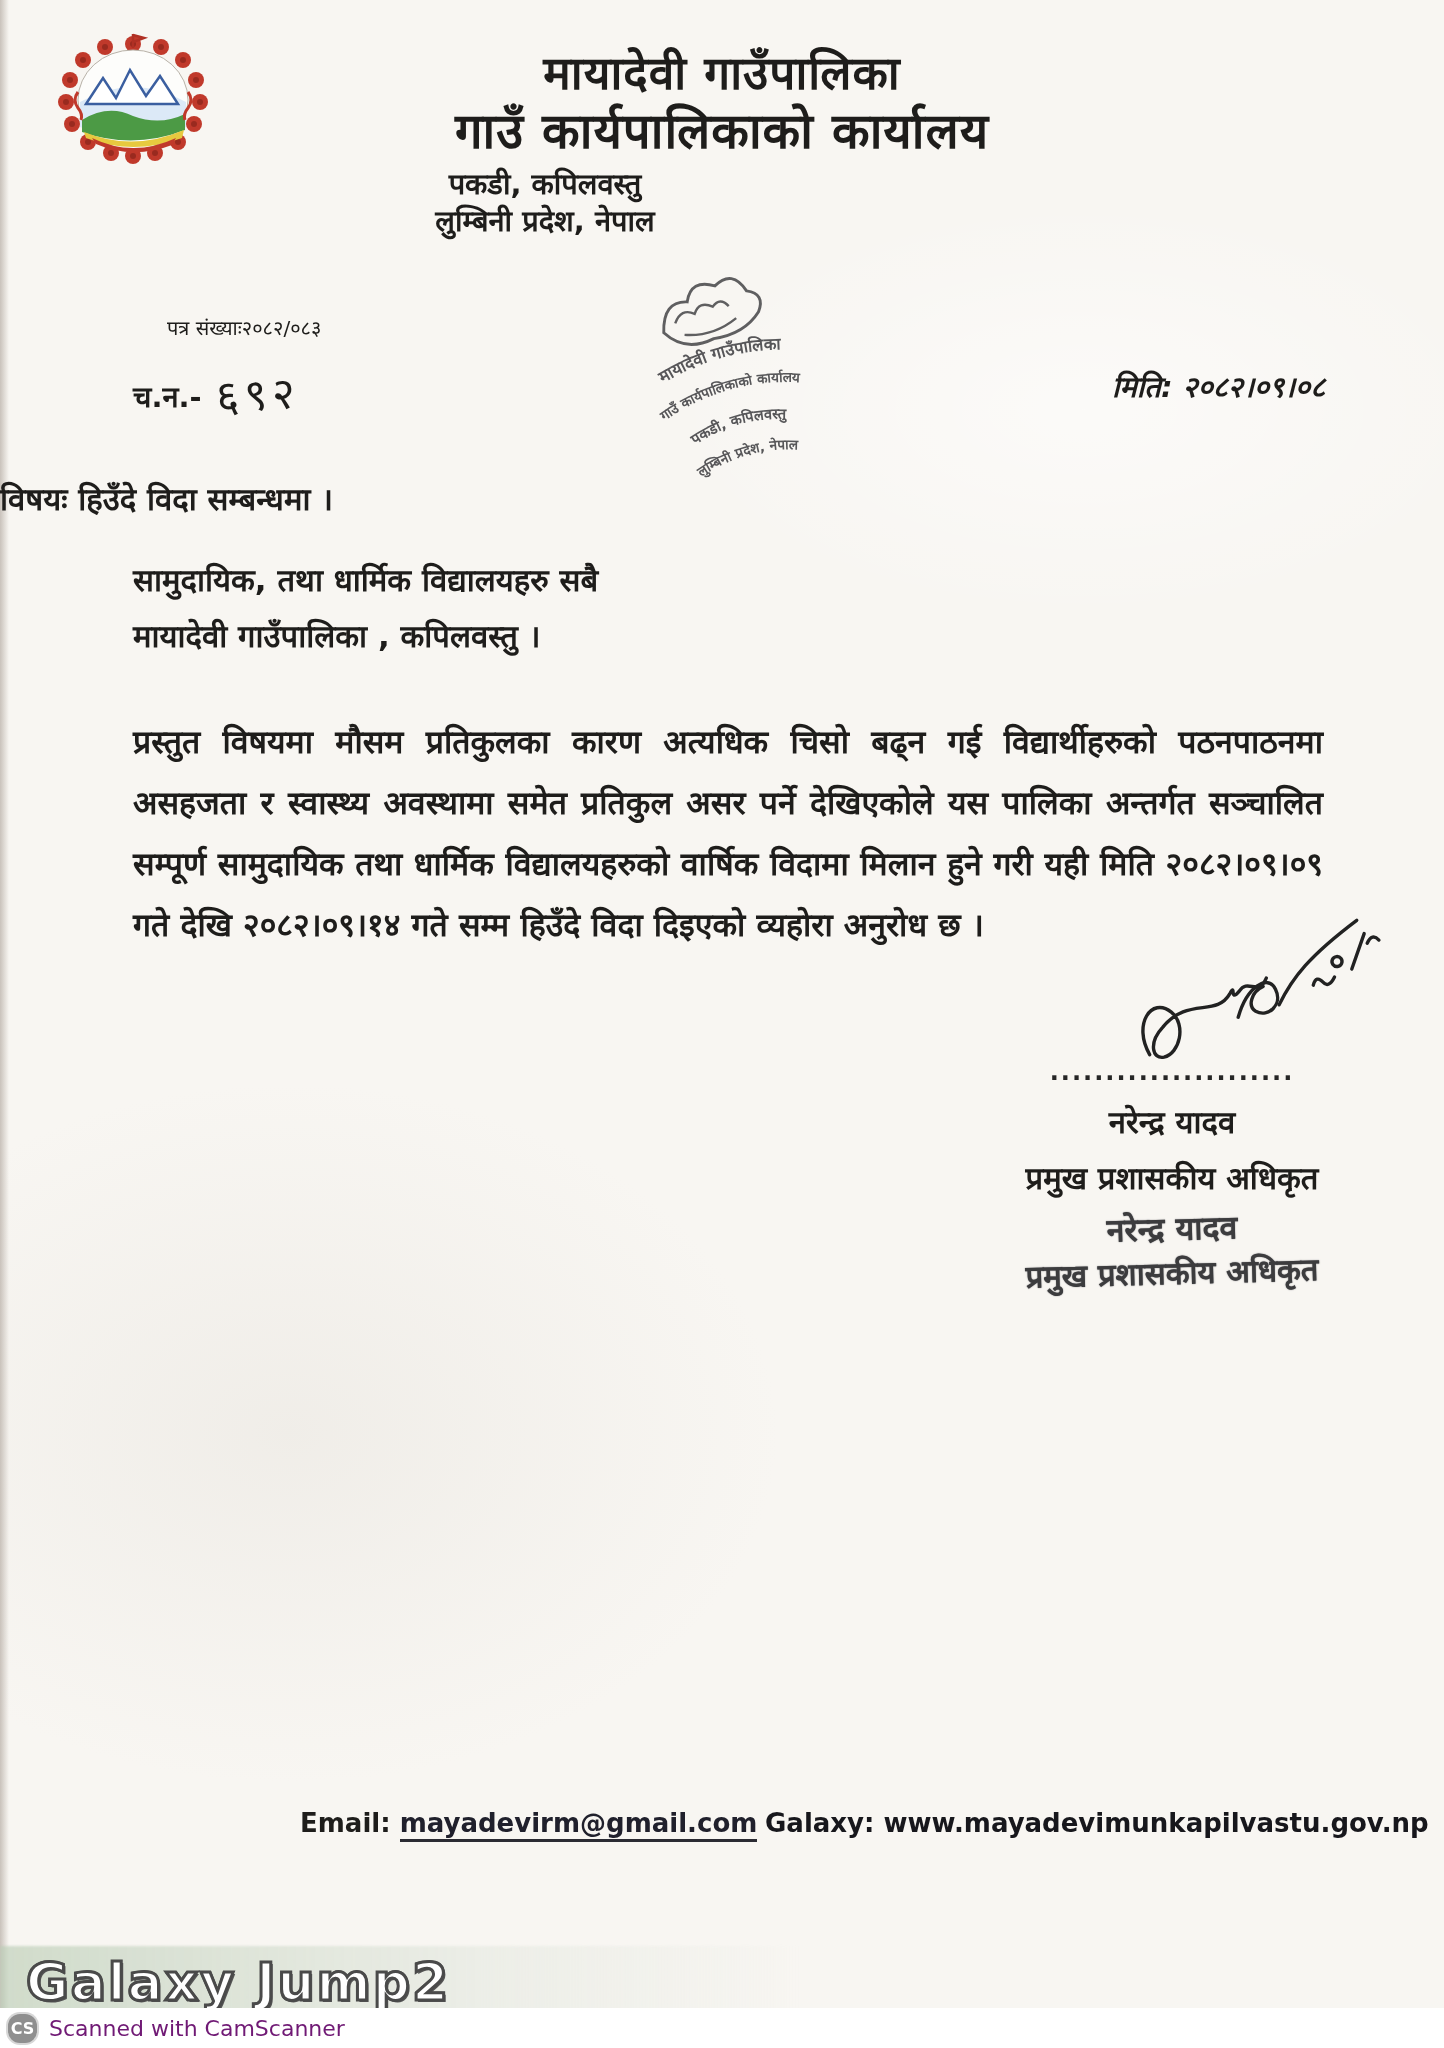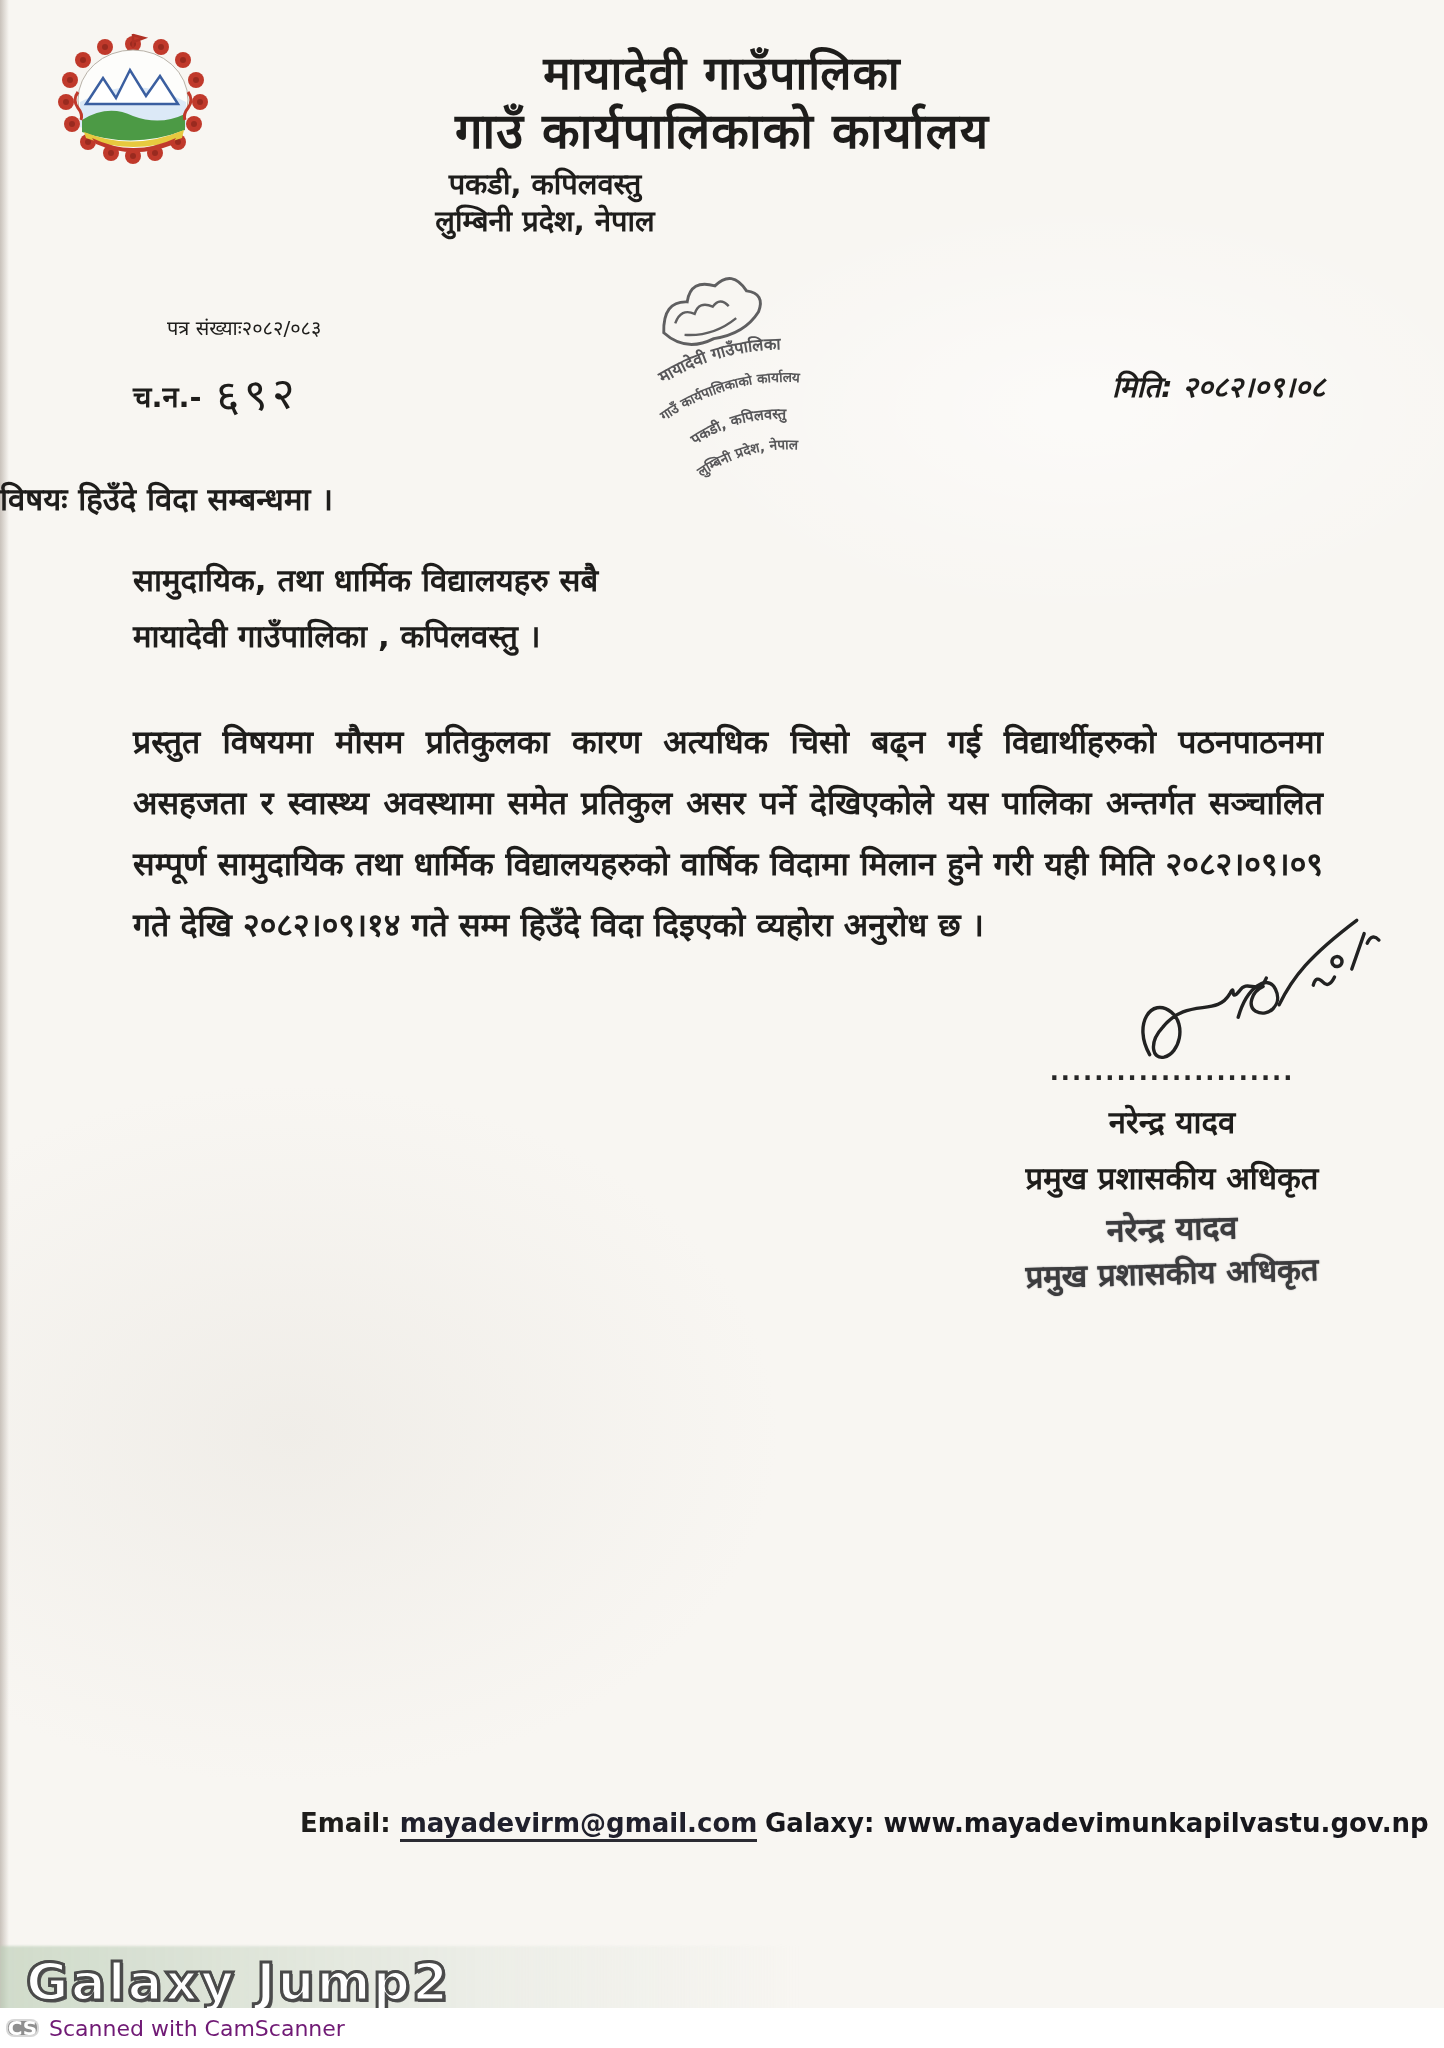--- a/index.html
+++ b/index.html
@@ -51,22 +51,22 @@
   .footer .site-wrap{position:absolute;left:765px;top:0;color:#17171c;}
   .wm-band{position:absolute;left:0;top:1946px;width:800px;height:78px;
     background:linear-gradient(to right,rgba(187,205,182,.65),rgba(222,228,218,.45) 60%,rgba(240,240,238,0));
     filter:blur(1px);}
   .wm-text{position:absolute;left:26px;top:1952px;font-size:52px;font-weight:800;
     color:#ffffff;letter-spacing:2px;
     -webkit-text-stroke:3px #4a4a4a;
     text-shadow:2px 2px 0 #555,-1px -1px 0 #555,1px -1px 0 #555,-1px 1px 0 #555;}
   .cs-bar{position:absolute;left:0;bottom:0;width:100%;height:40px;background:#ffffff;
     display:flex;align-items:center;}
-  .cs-logo{width:29px;height:14px;margin-left:8px;border-radius:6px;background:#8f8f8f;
-    color:#ffffff;font-weight:700;font-size:20px;display:flex;align-items:center;justify-content:center;
+  .cs-logo{width:29px;height:29px;margin-left:8px;border-radius:12px;background:#8f8f8f;
+    color:#ffffff;font-weight:700;font-size:16px;display:flex;align-items:center;justify-content:center;
     box-shadow:0 0 0 2px #d7d7d7;}
   .cs-text{margin-left:12px;color:#701a75;font-size:22px;font-weight:500;}
   .stamp-ink{stroke:#4b4b4d;fill:none;}
   .stamp-txt{fill:#414144;font-weight:700;}
 </style>
 </head>
 <body>
 
 <div class="page">
   <div class="edge-left"></div>

